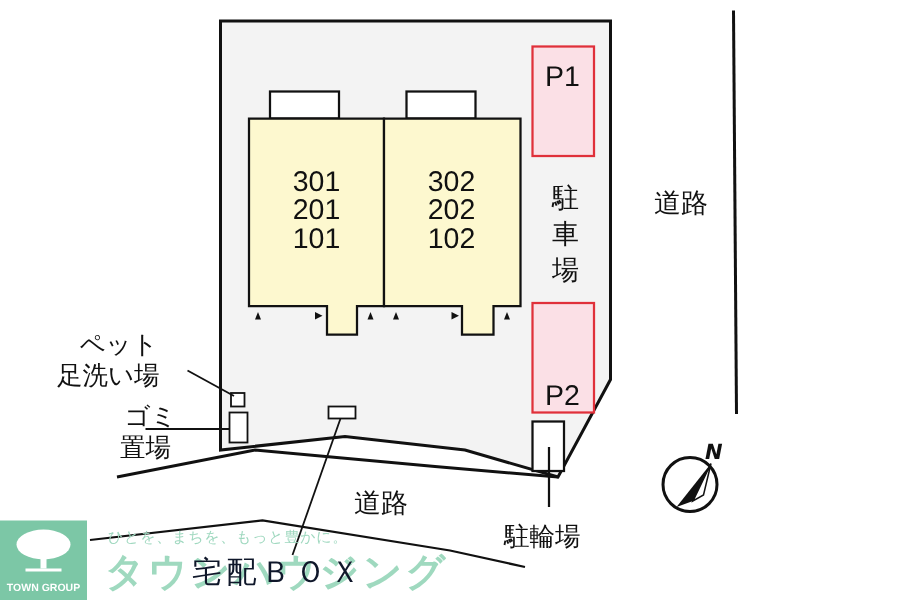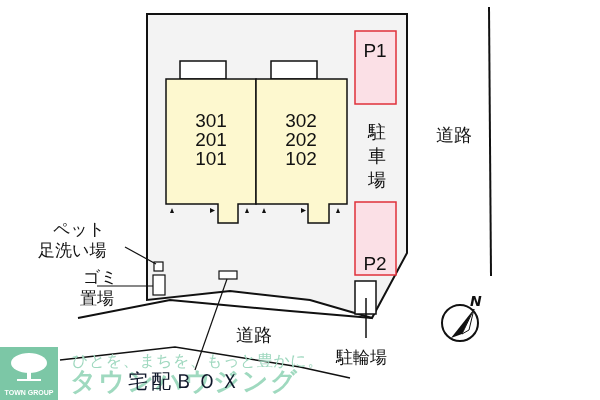--- a/index.html
+++ b/index.html
@@ -2,21 +2,21 @@
 <html><head>
 <meta charset="utf-8">
 <style>
   html, body { margin:0; padding:0; background:#ffffff; }
   body { width:600px; height:400px; overflow:hidden; position:relative; font-family:"DejaVu Sans", sans-serif; }
   svg { position:absolute; left:0; top:0; }
   .lbl { font-family:"DejaVu Sans", sans-serif; fill:#111; }
   .unit { font-family:"Liberation Sans", sans-serif; font-size:19px; fill:#111; }
   .logo-box { position:absolute; left:0; top:347px; width:58px; height:53px; background:#7cc7a6; }
   .logo-text { position:absolute; left:0; bottom:4px; width:58px; text-align:center; font-family:"Liberation Sans", sans-serif; font-size:7px; color:#fff; font-weight:bold; }
-  .tagline { position:absolute; left:72px; top:351px; font-family:"DejaVu Sans", sans-serif; font-size:16px; color:#9fd8bf; letter-spacing:0.5px; }
+  .tagline { position:absolute; left:72px; top:351px; font-family:"DejaVu Sans", sans-serif; font-size:10px; color:#9fd8bf; letter-spacing:0.5px; }
   .brand { position:absolute; left:70px; top:364px; font-family:Liberation Sans, sans-serif; font-size:26px; color:#8fd3b4; letter-spacing:2px; font-weight:bold; opacity:0.85; }
   .box-label { position:absolute; left:128px; top:368px; font-family:"DejaVu Sans", sans-serif; font-size:20px; color:#0f172a; letter-spacing:3px; }
 </style>
 </head>
 <body>
 
 <svg width="600" height="400" viewBox="0 0 600 400">
 
   <polygon points="147,14 407,14 407,253 372,318 310,300 230,291 147,300" fill="#f3f3f3" stroke="#111" stroke-width="2"></polygon>
 

